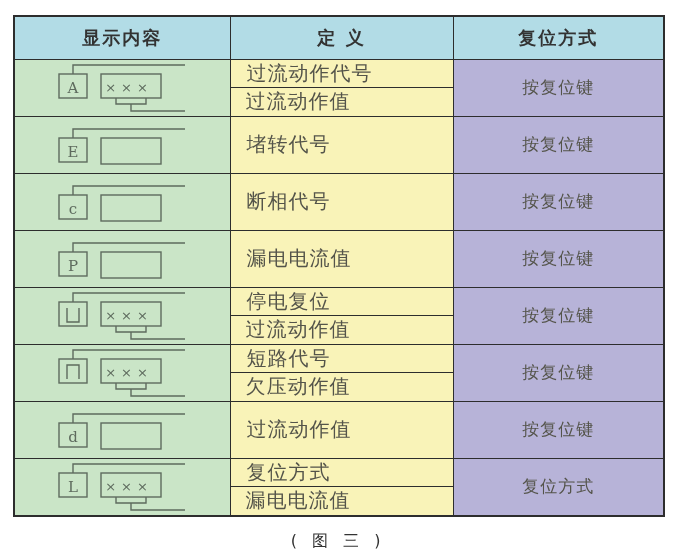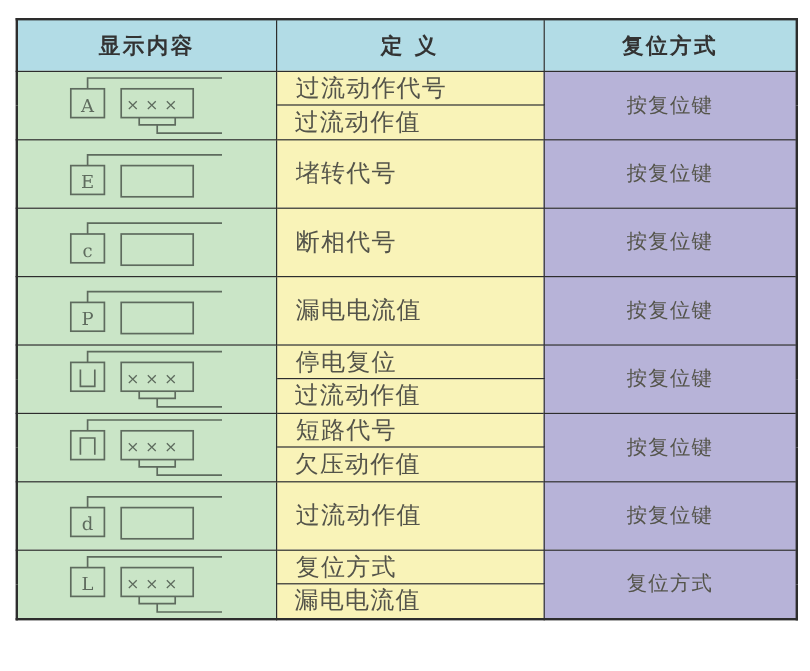--- a/index.html
+++ b/index.html
@@ -210,13 +210,14 @@
             </svg>
           </td>
           <td class="def top">复位方式</td>
           <td class="reset" rowspan="2">复位方式</td>
         </tr>
         <tr class="half">
           <td class="def bottom">漏电电流值</td>
         </tr>
       </tbody>
   </table>
+  <div class="caption">( 图 三 )</div>
 </div>
 
 </body></html>

